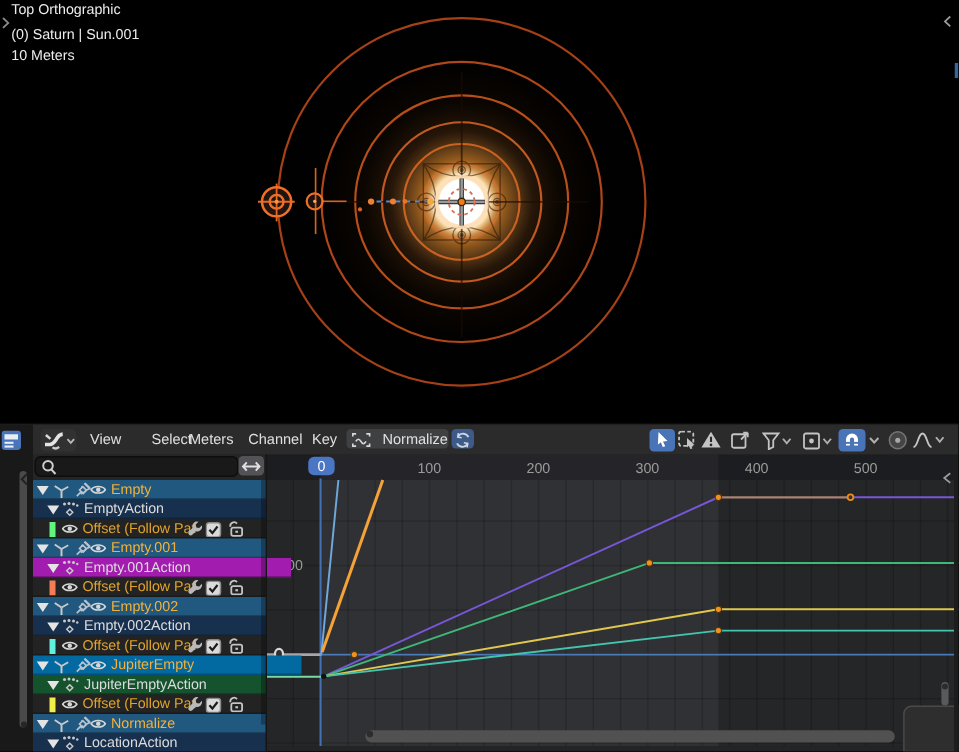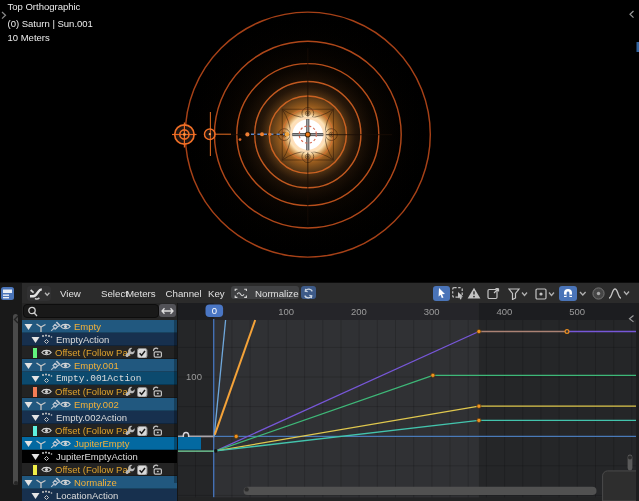--- a/index.html
+++ b/index.html
@@ -441,21 +441,21 @@
             <path d="M1.2,9.8 l3,-3"></path>
             <path d="M5.2,3.4 l2.4,2.4 -2.2,2.2 -2.4,-2.4 Z"></path>
           </g>
         </svg>
         <svg class="abs" style="left:38px;top:2px;" width="11" height="9">
           <path d="M0.8,4.5 C2.5,1.6 8.5,1.6 10.2,4.5 C8.5,7.4 2.5,7.4 0.8,4.5 Z" fill="none" stroke="#d6d6d6" stroke-width="1.1"></path>
           <circle cx="5.5" cy="4.5" r="1.5" fill="#d6d6d6"></circle>
         </svg>
         <span class="abs" style="left:52px;top:0.5px;font-size:9.5px;color:#f3b13a;">Empty.001</span>
       </div>
-      <div class="abs" style="left:22px;top:90px;width:156px;height:13px;background:#0c4a6e;border-bottom:0.5px solid rgba(0,0,0,0.25);box-sizing:border-box;overflow:hidden;font-family:Liberation Mono, monospace;">
+      <div class="abs" style="left:22px;top:90px;width:172px;height:13px;background:#a21caf;border-bottom:0.5px solid rgba(0,0,0,0.25);box-sizing:border-box;overflow:hidden;">
         <svg class="abs" style="left:9px;top:3px;" width="9" height="8">
           <path d="M0.5,1 L8.5,1 L4.5,7 Z" fill="#e4e4e4"></path>
         </svg>
         <svg class="abs" style="left:19px;top:1px;" width="12" height="11">
           <g fill="#c9c9c9">
             <circle cx="2" cy="2" r="1"></circle>
             <circle cx="5" cy="1.6" r="1"></circle>
             <circle cx="8" cy="2" r="1"></circle>
             <circle cx="10.5" cy="3" r="0.8"></circle>
           </g>
@@ -561,21 +561,21 @@
             <path d="M1.2,9.8 l3,-3"></path>
             <path d="M5.2,3.4 l2.4,2.4 -2.2,2.2 -2.4,-2.4 Z"></path>
           </g>
         </svg>
         <svg class="abs" style="left:38px;top:2px;" width="11" height="9">
           <path d="M0.8,4.5 C2.5,1.6 8.5,1.6 10.2,4.5 C8.5,7.4 2.5,7.4 0.8,4.5 Z" fill="none" stroke="#d6d6d6" stroke-width="1.1"></path>
           <circle cx="5.5" cy="4.5" r="1.5" fill="#d6d6d6"></circle>
         </svg>
         <span class="abs" style="left:52px;top:0.5px;font-size:9.5px;color:#f3b13a;">JupiterEmpty</span>
       </div>
-      <div class="abs" style="left:22px;top:168px;width:156px;height:13px;background:#000000;border-bottom:0.5px solid rgba(0,0,0,0.25);box-sizing:border-box;overflow:hidden;">
+      <div class="abs" style="left:22px;top:168px;width:156px;height:13px;background:#14532d;border-bottom:0.5px solid rgba(0,0,0,0.25);box-sizing:border-box;overflow:hidden;">
         <svg class="abs" style="left:9px;top:3px;" width="9" height="8">
           <path d="M0.5,1 L8.5,1 L4.5,7 Z" fill="#e4e4e4"></path>
         </svg>
         <svg class="abs" style="left:19px;top:1px;" width="12" height="11">
           <g fill="#c9c9c9">
             <circle cx="2" cy="2" r="1"></circle>
             <circle cx="5" cy="1.6" r="1"></circle>
             <circle cx="8" cy="2" r="1"></circle>
             <circle cx="10.5" cy="3" r="0.8"></circle>
           </g>

